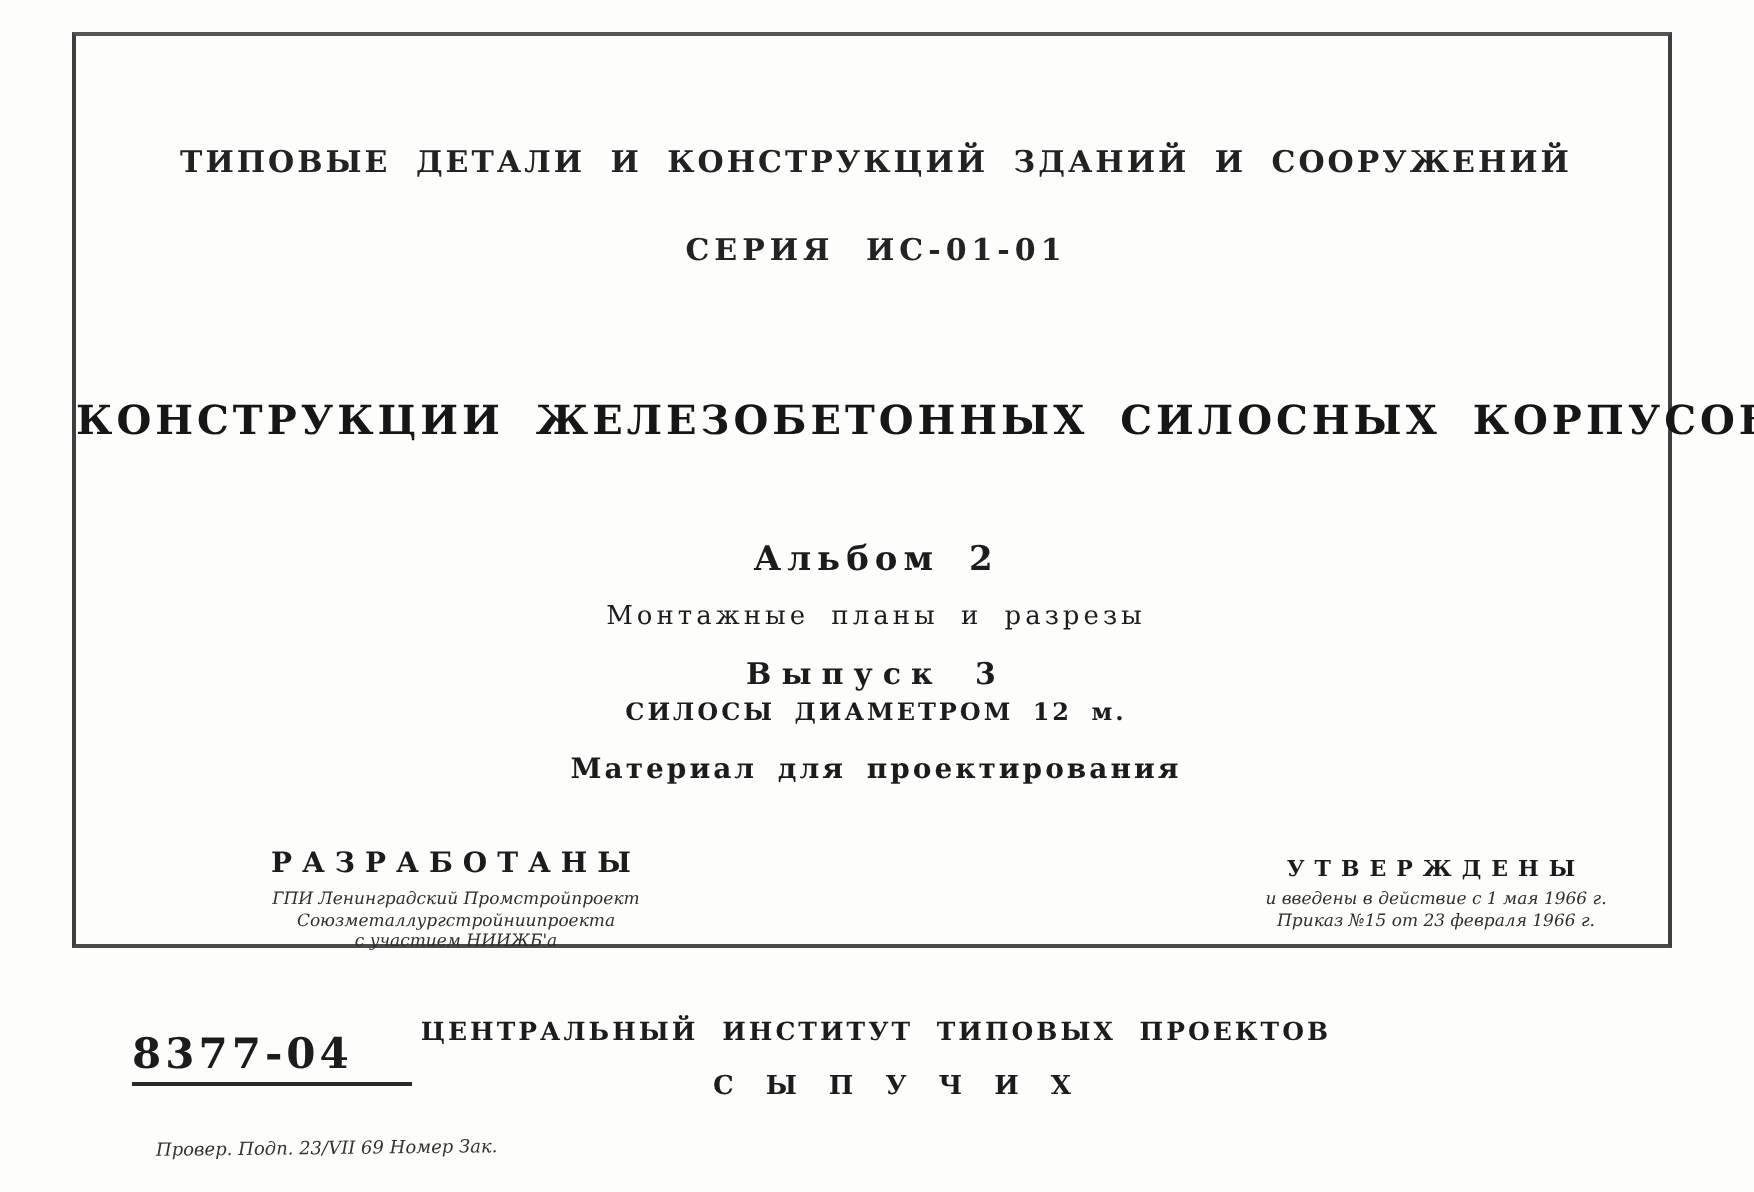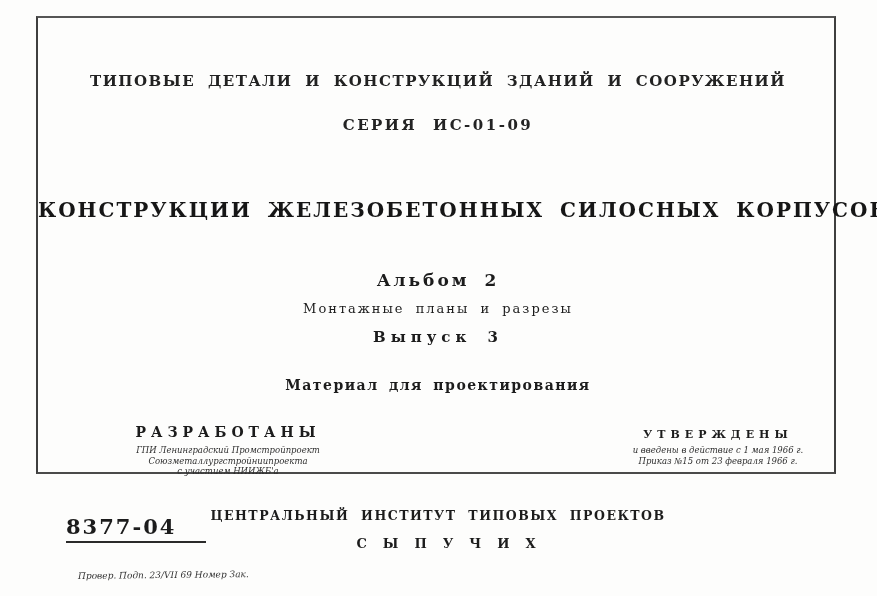--- a/index.html
+++ b/index.html
@@ -49,31 +49,32 @@
     font-size:9px;color:#8d8d8d;margin-left:36px;
   }
 </style>
 </head>
 <body>
 
 <div class="frame">
 
   <div class="abs ctr series-header">ТИПОВЫЕ ДЕТАЛИ И КОНСТРУКЦИЙ ЗДАНИЙ И СООРУЖЕНИЙ</div>
 
-  <div class="abs ctr series-number">СЕРИЯ ИС-01-09</div>
+  <div class="abs ctr series-number">СЕРИЯ ИС-01-01</div>
 
   <div class="abs ctr title1">КОНСТРУКЦИИ ЖЕЛЕЗОБЕТОННЫХ СИЛОСНЫХ КОРПУСОВ</div>
 
 
   <div class="abs ctr album">Альбом 2</div>
 
   <div class="abs ctr album-sub">Монтажные планы и разрезы</div>
 
   <div class="abs ctr issue">Выпуск 3</div>
 
+  <div class="abs ctr issue-sub">СИЛОСЫ ДИАМЕТРОМ 12 м.</div>
 
   <div class="abs ctr purpose">Материал для проектирования</div>
 
   <div class="abs dev-block">
     <div class="dev-head">РАЗРАБОТАНЫ</div>
     <div class="hand">ГПИ Ленинградский Промстройпроект</div>
     <div class="hand">Союзметаллургстройниипроекта</div>
     <div class="hand">с участием НИИЖБ'а</div>
   </div>
 

